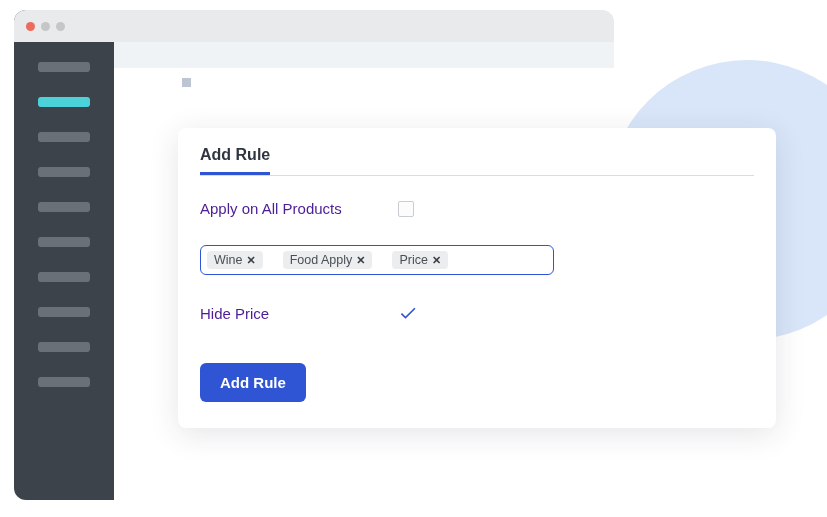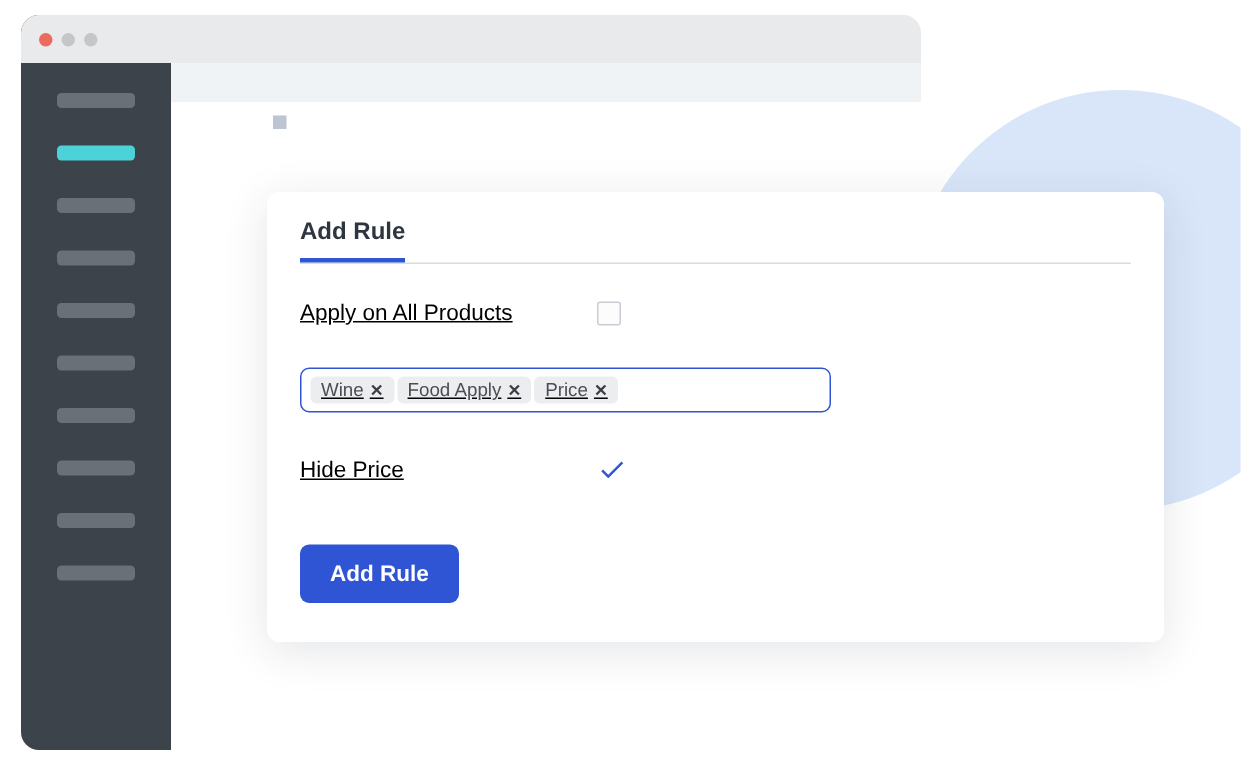--- a/index.html
+++ b/index.html
@@ -101,21 +101,20 @@
   .card {
     position: absolute;
     left: 178px;
     top: 128px;
     width: 598px;
     background: #ffffff;
     border-radius: 8px;
     box-shadow: 0 6px 30px rgba(30,40,60,0.12);
     padding: 14px 22px 26px 22px;
     z-index: 2;
-    text-decoration: underline;
   }
   .tabs {
     border-bottom: 1px solid #d8dde3;
     margin-bottom: 24px;
   }
   .tab {
     display: inline-block;
     font-size: 16px;
     font-weight: 700;
     color: #2f3640;
@@ -124,21 +123,21 @@
   }
   .form-row {
     display: flex;
     align-items: center;
     margin-bottom: 28px;
   }
   .form-row.tight { margin-bottom: 30px; }
   .form-label {
     width: 198px;
     font-size: 15px;
-    color: #000000;
+    color: #4c1d95;
   }
   .checkbox-empty {
     width: 16px;
     height: 16px;
     border: 1px solid #c8cdd4;
     border-radius: 2px;
     background: #fcfcfc;
   }
   .check-icon {
     width: 20px;
@@ -149,21 +148,21 @@
     justify-content: center;
   }
   .check-icon svg { width: 20px; height: 20px; }
   .tag-input {
     flex: 1;
     max-width: 354px;
     border: 1.5px solid #2f55d4;
     border-radius: 6px;
     padding: 5px 6px;
     display: flex;
-    gap: 2px;
+    gap: 20px;
     align-items: flex-end;
     min-height: 30px;
   }
   .tag {
     background: #ecedee;
     border-radius: 4px;
     padding: 2px 7px;
     font-size: 12.5px;
     color: #4a4f57;
     display: inline-flex;

